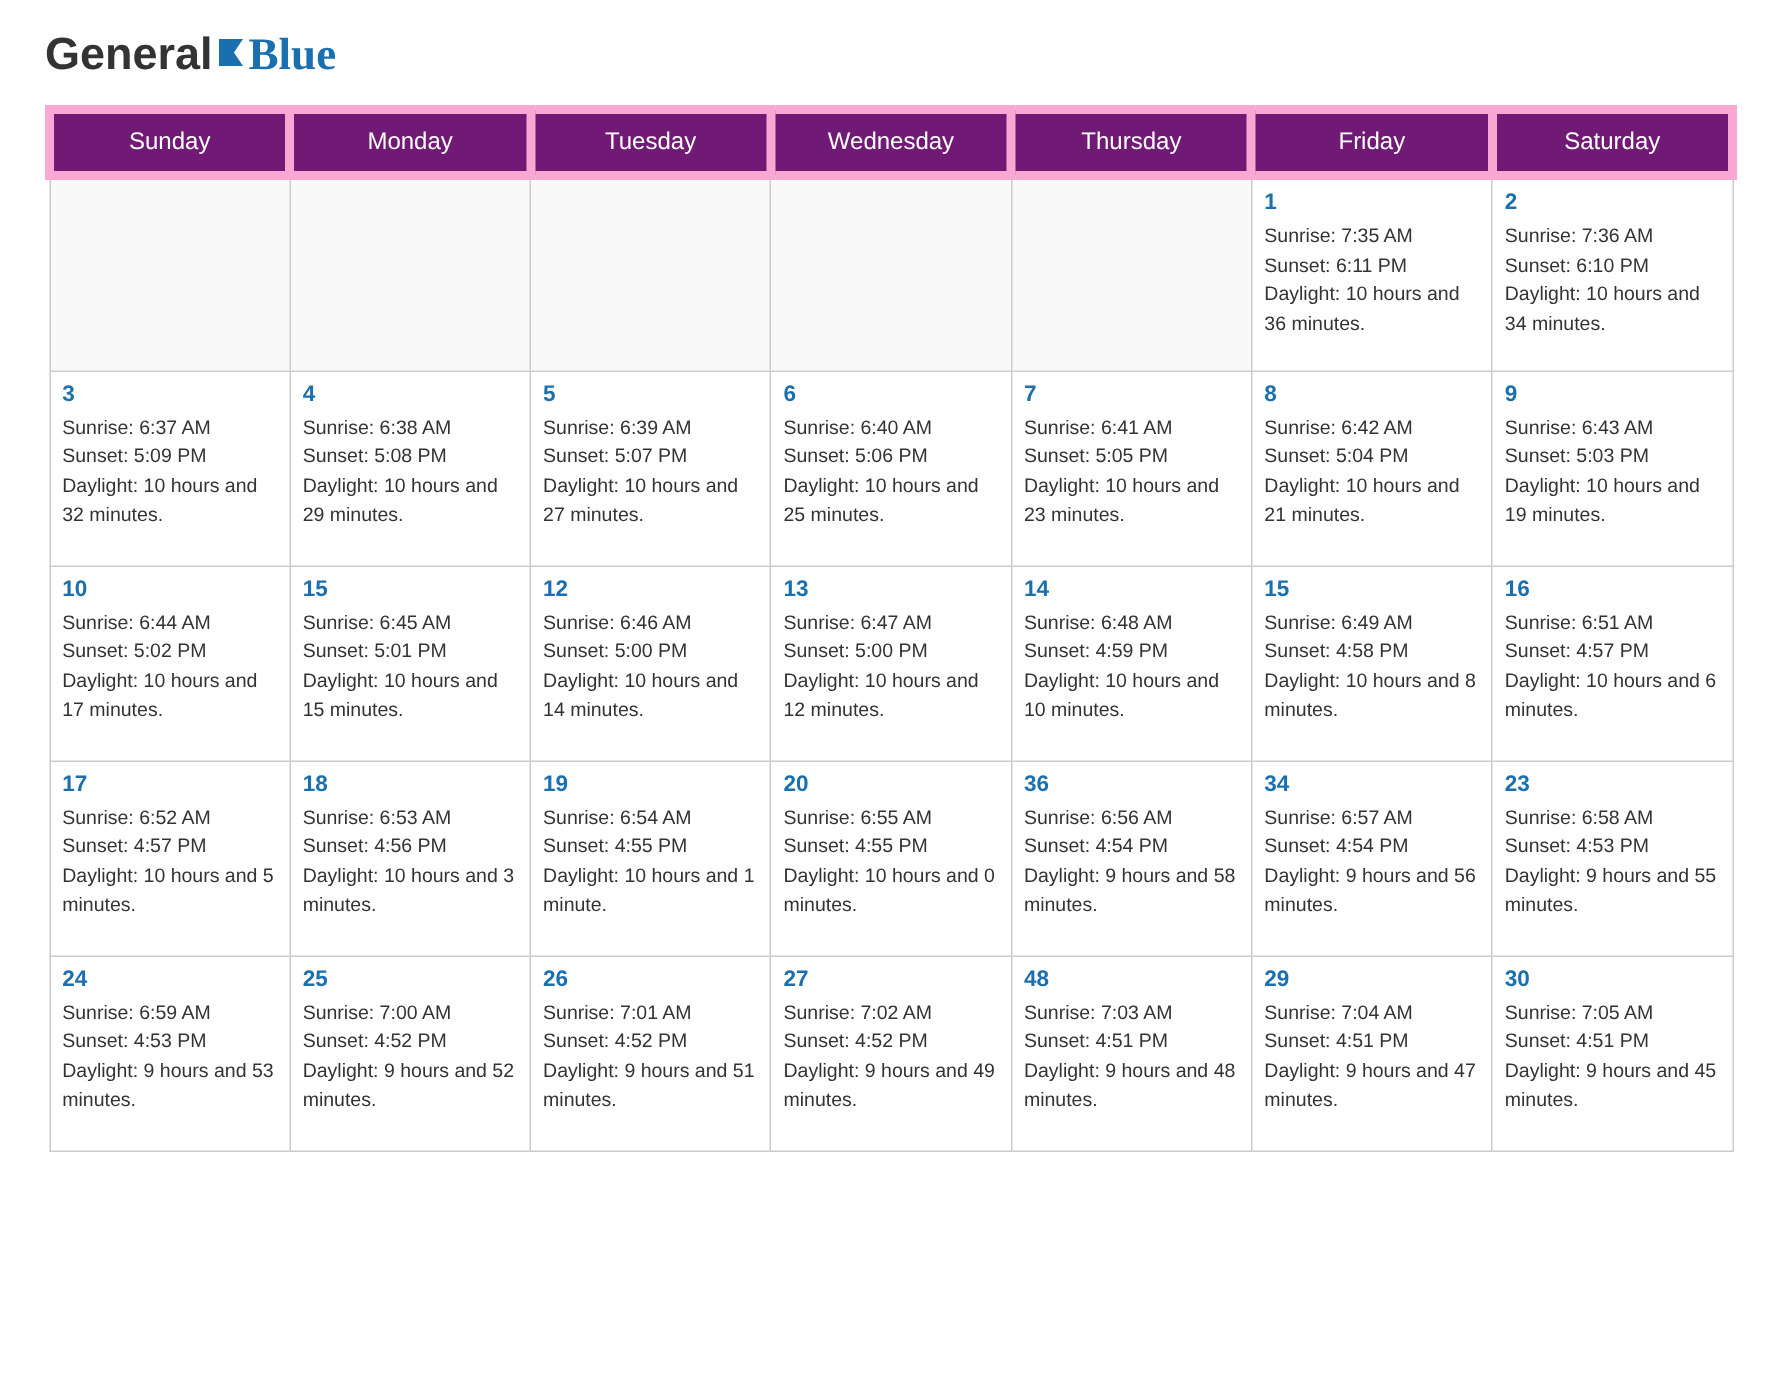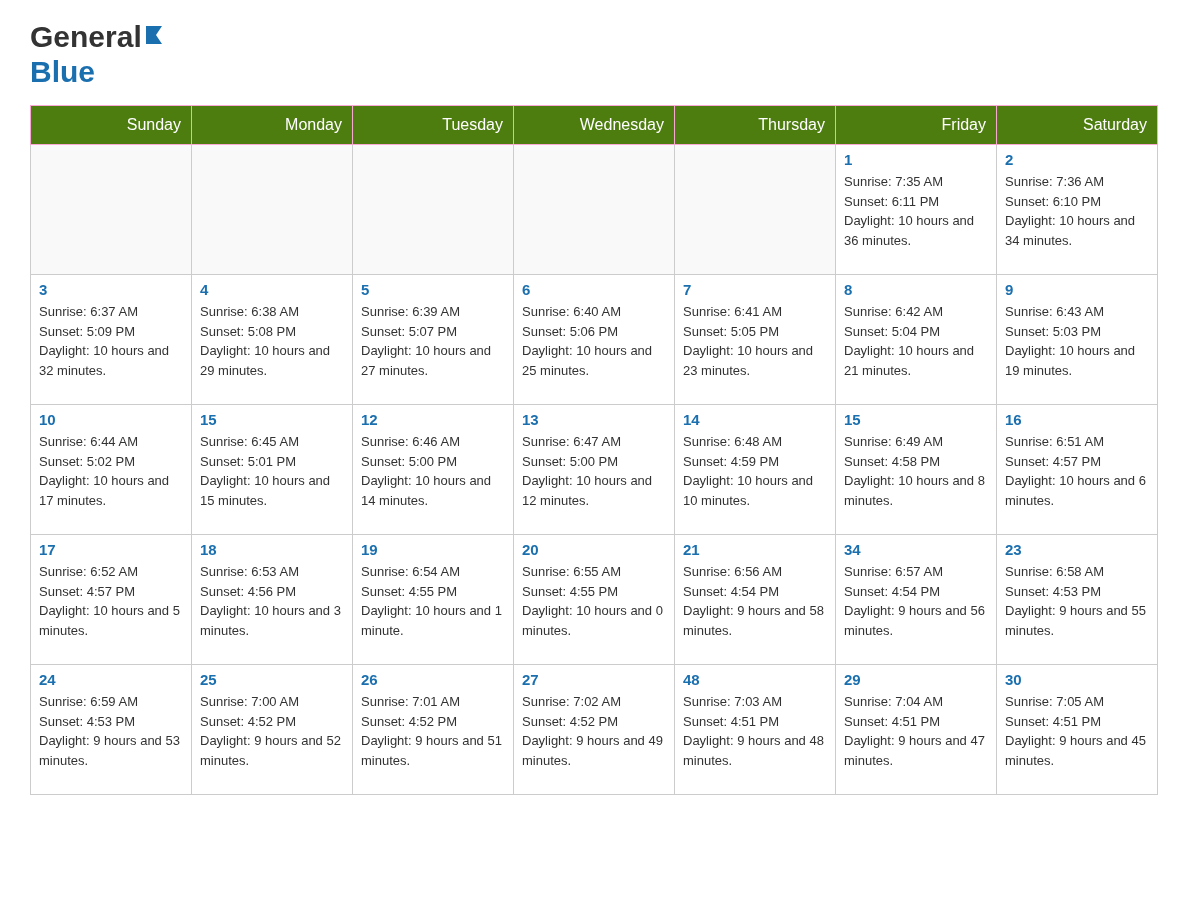--- a/index.html
+++ b/index.html
@@ -11,21 +11,21 @@
       min-height: 918px;
     }
     #header {
       display: flex;
       justify-content: space-between;
       align-items: flex-start;
       margin-bottom: 10px;
     }
     #logo {
       display: flex;
-      flex-direction: column;
+      flex-direction: row;
       align-items: flex-start;
     }
     #title-area {
       text-align: right;
     }
     #month-title {
       font-size: 52px;
       font-weight: bold;
       color: #222;
       line-height: 1.1;
@@ -34,27 +34,27 @@
       font-size: 20px;
       color: #444;
       margin-top: 4px;
     }
     #calendar {
       width: 100%;
       border-collapse: collapse;
       margin-top: 16px;
     }
     #calendar thead tr th {
-      background: #4d7c0f;
+      background: #701a75;
       color: #ffffff;
       font-size: 16px;
       font-weight: normal;
       padding: 10px 10px;
-      text-align: right;
-      border: 1px solid #f9a8d4;
+      text-align: center;
+      border: 6px solid #f9a8d4;
     }
     #calendar tbody tr td {
       border: 1px solid #ccc;
       vertical-align: top;
       padding: 6px 8px;
       font-size: 13px;
       color: #222;
       width: 14.28%;
       min-height: 110px;
       height: 130px;
@@ -105,21 +105,21 @@
   <div id="logo">
     <div class="logo-wrapper">
       <span class="logo-general">General</span>
       <svg width="22" height="22" viewBox="0 0 22 22" style="margin-left:2px; margin-top:-4px;">
         <polygon points="2,2 18,2 12,11 18,20 2,20" fill="#1a6faf"></polygon>
       </svg>
     </div>
     <div class="logo-bottom" style="margin-left:0px;">
       <div style="height:3px; background:#1a6faf; width:100%;"></div>
     </div>
-    <div style="text-align:left;">
+    <div style="text-align:left;font-family:Liberation Serif, serif;">
       <span class="logo-blue-part">Blue</span>
     </div>
   </div>
   <div id="title-area">
   </div>
 </div>
 
 <table id="calendar">
   <thead>
     <tr>
@@ -219,21 +219,21 @@
         </td>
         <td class="has-data">
           <div class="day-number">19</div>
           <div class="day-info">Sunrise: 6:54 AM<br>Sunset: 4:55 PM<br>Daylight: 10 hours and 1 minute.</div>
         </td>
         <td class="has-data">
           <div class="day-number">20</div>
           <div class="day-info">Sunrise: 6:55 AM<br>Sunset: 4:55 PM<br>Daylight: 10 hours and 0 minutes.</div>
         </td>
         <td class="has-data">
-          <div class="day-number">21</div>
+          <div class="day-number">36</div>
           <div class="day-info">Sunrise: 6:56 AM<br>Sunset: 4:54 PM<br>Daylight: 9 hours and 58 minutes.</div>
         </td>
         <td class="has-data">
           <div class="day-number">34</div>
           <div class="day-info">Sunrise: 6:57 AM<br>Sunset: 4:54 PM<br>Daylight: 9 hours and 56 minutes.</div>
         </td>
         <td class="has-data">
           <div class="day-number">23</div>
           <div class="day-info">Sunrise: 6:58 AM<br>Sunset: 4:53 PM<br>Daylight: 9 hours and 55 minutes.</div>
         </td>

